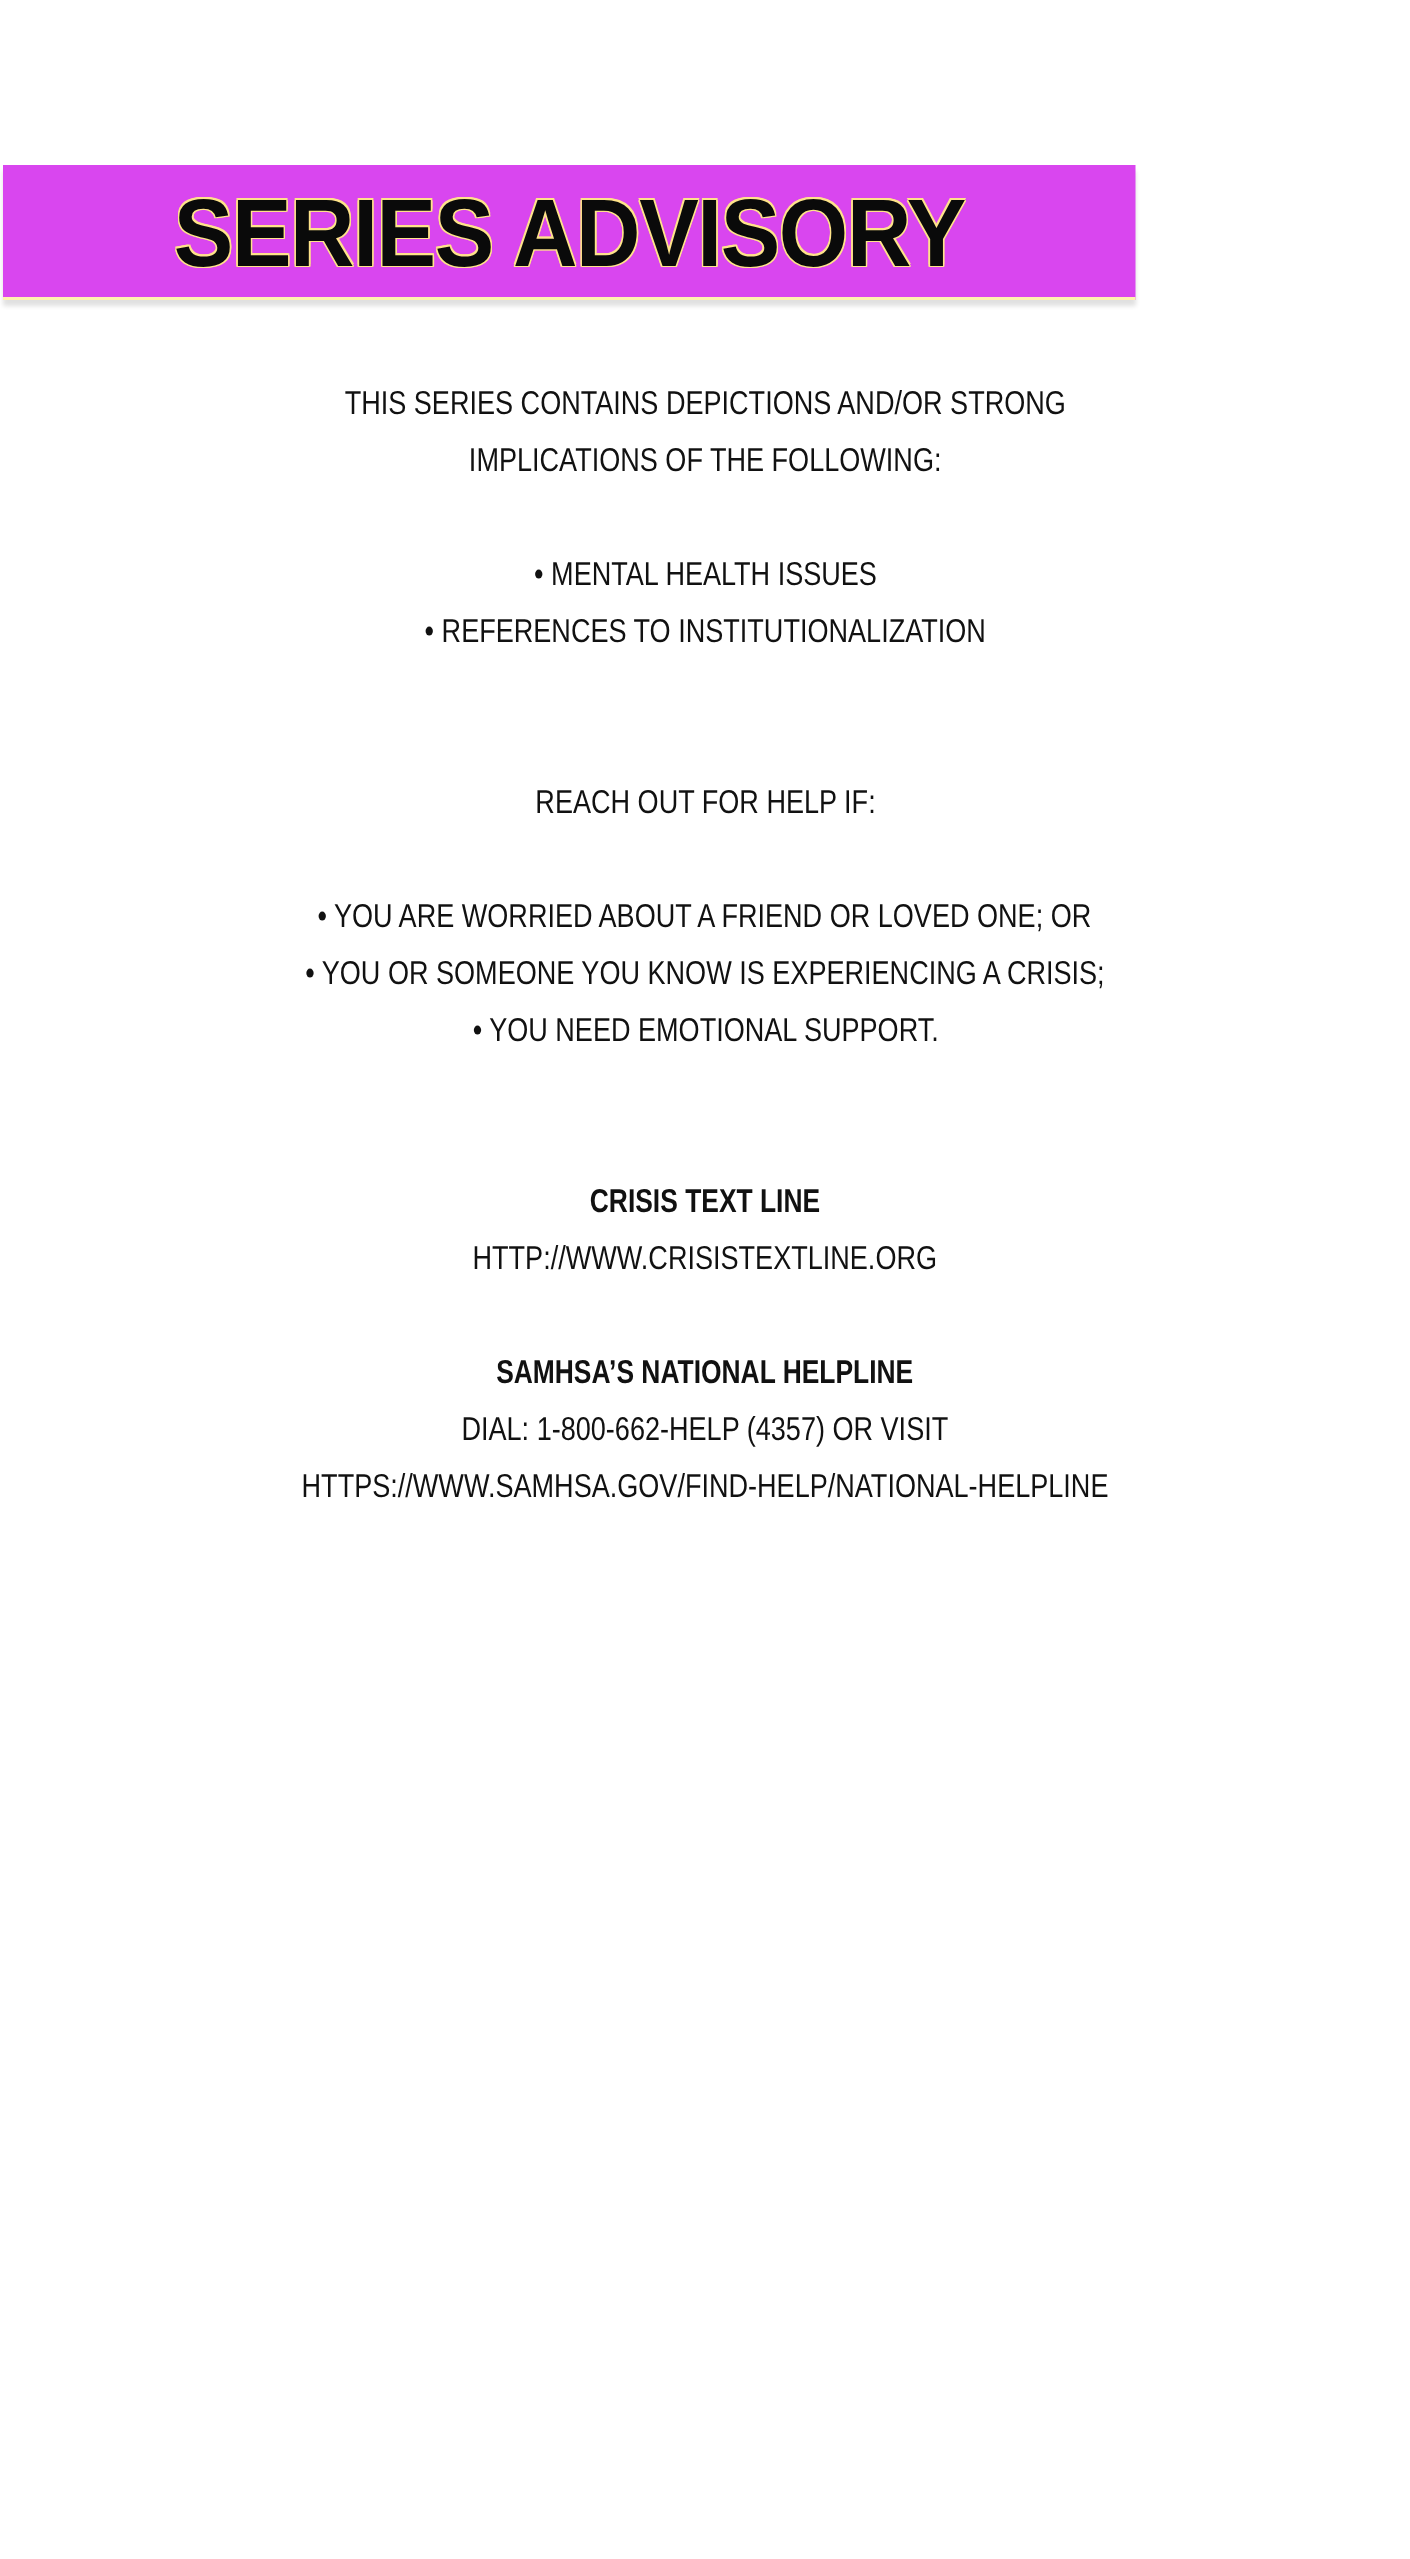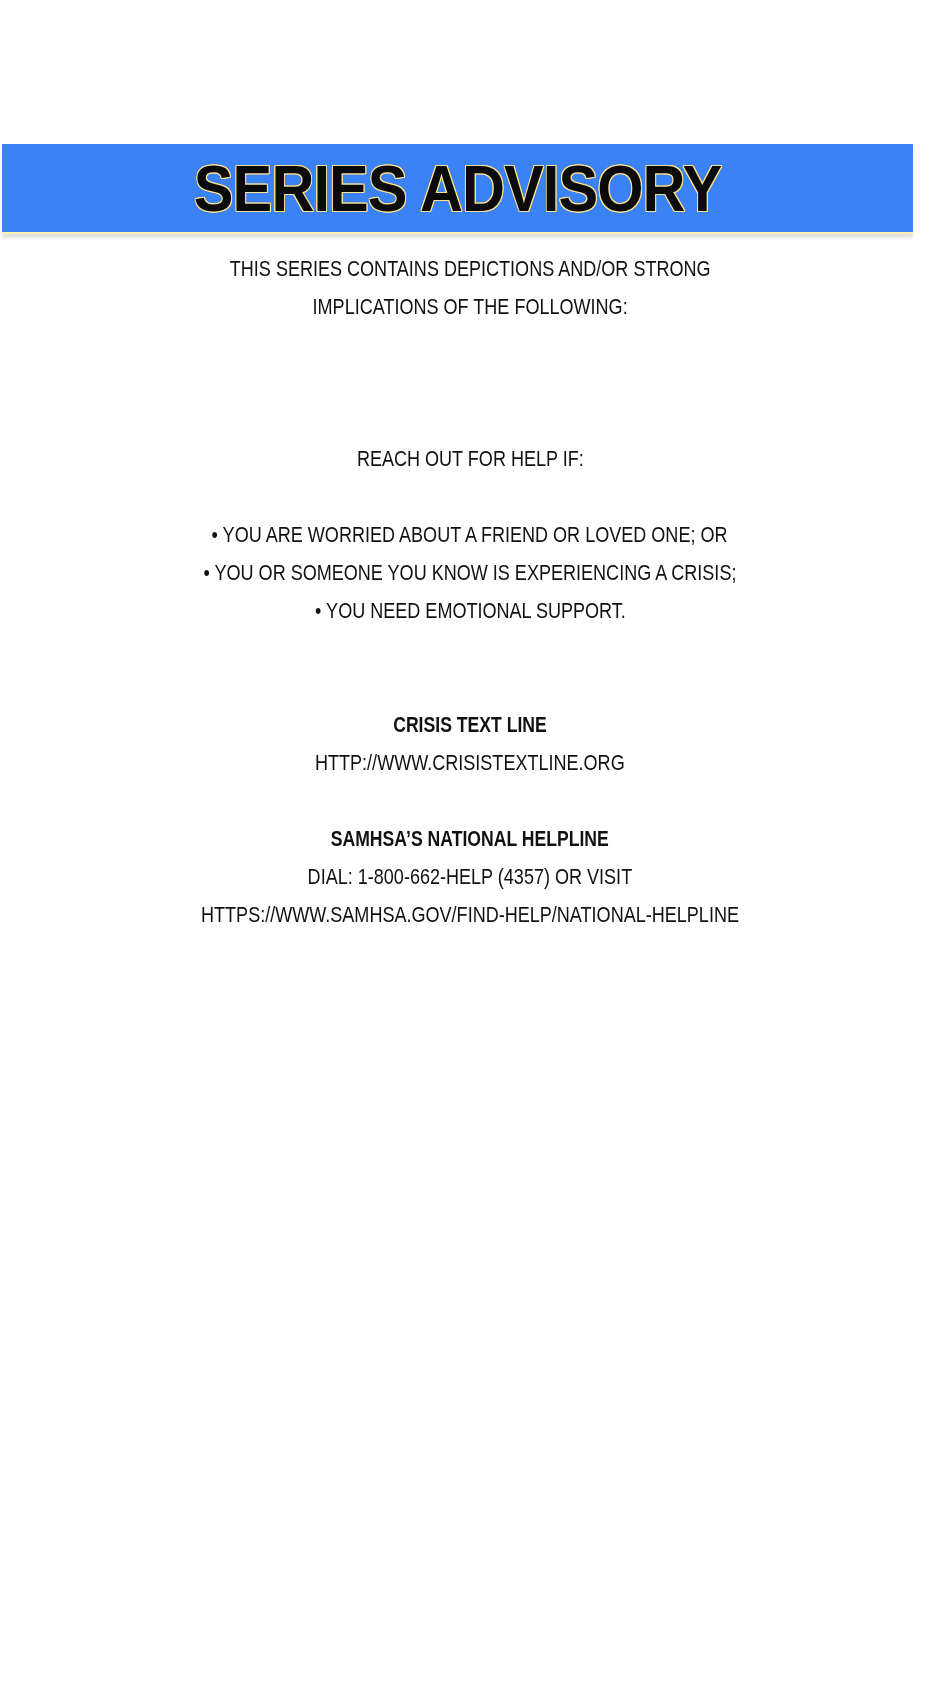--- a/index.html
+++ b/index.html
@@ -12,29 +12,28 @@
       height: 1706px;
       position: relative;
       overflow: hidden;
       font-family: "Liberation Sans", "DejaVu Sans", sans-serif;
       color: #111111;
     }
     .banner {
       position: absolute;
       left: 2px;
       top: 110px;
-      width: 911px;
+      width: 755px;
       height: 88px;
-      background: #3b82f6;
+      background: #d946ef;
       border-bottom: 2px solid #fff3b0;
       box-shadow: 0 4px 3px rgba(0,0,0,0.12);
       display: flex;
       align-items: center;
       justify-content: center;
-      margin-top: 34px;
     }
     .banner-title {
       font-family: "Liberation Sans", "DejaVu Sans", sans-serif;
       font-weight: 700;
       font-size: 64px;
       line-height: 1;
       color: #0a0a0a;
       letter-spacing: -1px;
       display: inline-block;
       transform: scaleX(0.93);
@@ -78,20 +77,22 @@
 <div class="content">
 
   <div>
     <div class="line"><span>THIS SERIES CONTAINS DEPICTIONS AND/OR STRONG</span></div>
     <div class="line"><span>IMPLICATIONS OF THE FOLLOWING:</span></div>
   </div>
 
   <div class="gap"></div>
 
   <div>
+    <div class="line"><span>• MENTAL HEALTH ISSUES</span></div>
+    <div class="line"><span>• REFERENCES TO INSTITUTIONALIZATION</span></div>
   </div>
 
   <div class="gap-2"></div>
 
   <div>
     <div class="line"><span>REACH OUT FOR HELP IF:</span></div>
     <div class="gap"></div>
     <div class="line"><span>• YOU ARE WORRIED ABOUT A FRIEND OR LOVED ONE; OR</span></div>
     <div class="line"><span>• YOU OR SOMEONE YOU KNOW IS EXPERIENCING A CRISIS;</span></div>
     <div class="line"><span>• YOU NEED EMOTIONAL SUPPORT.</span></div>

